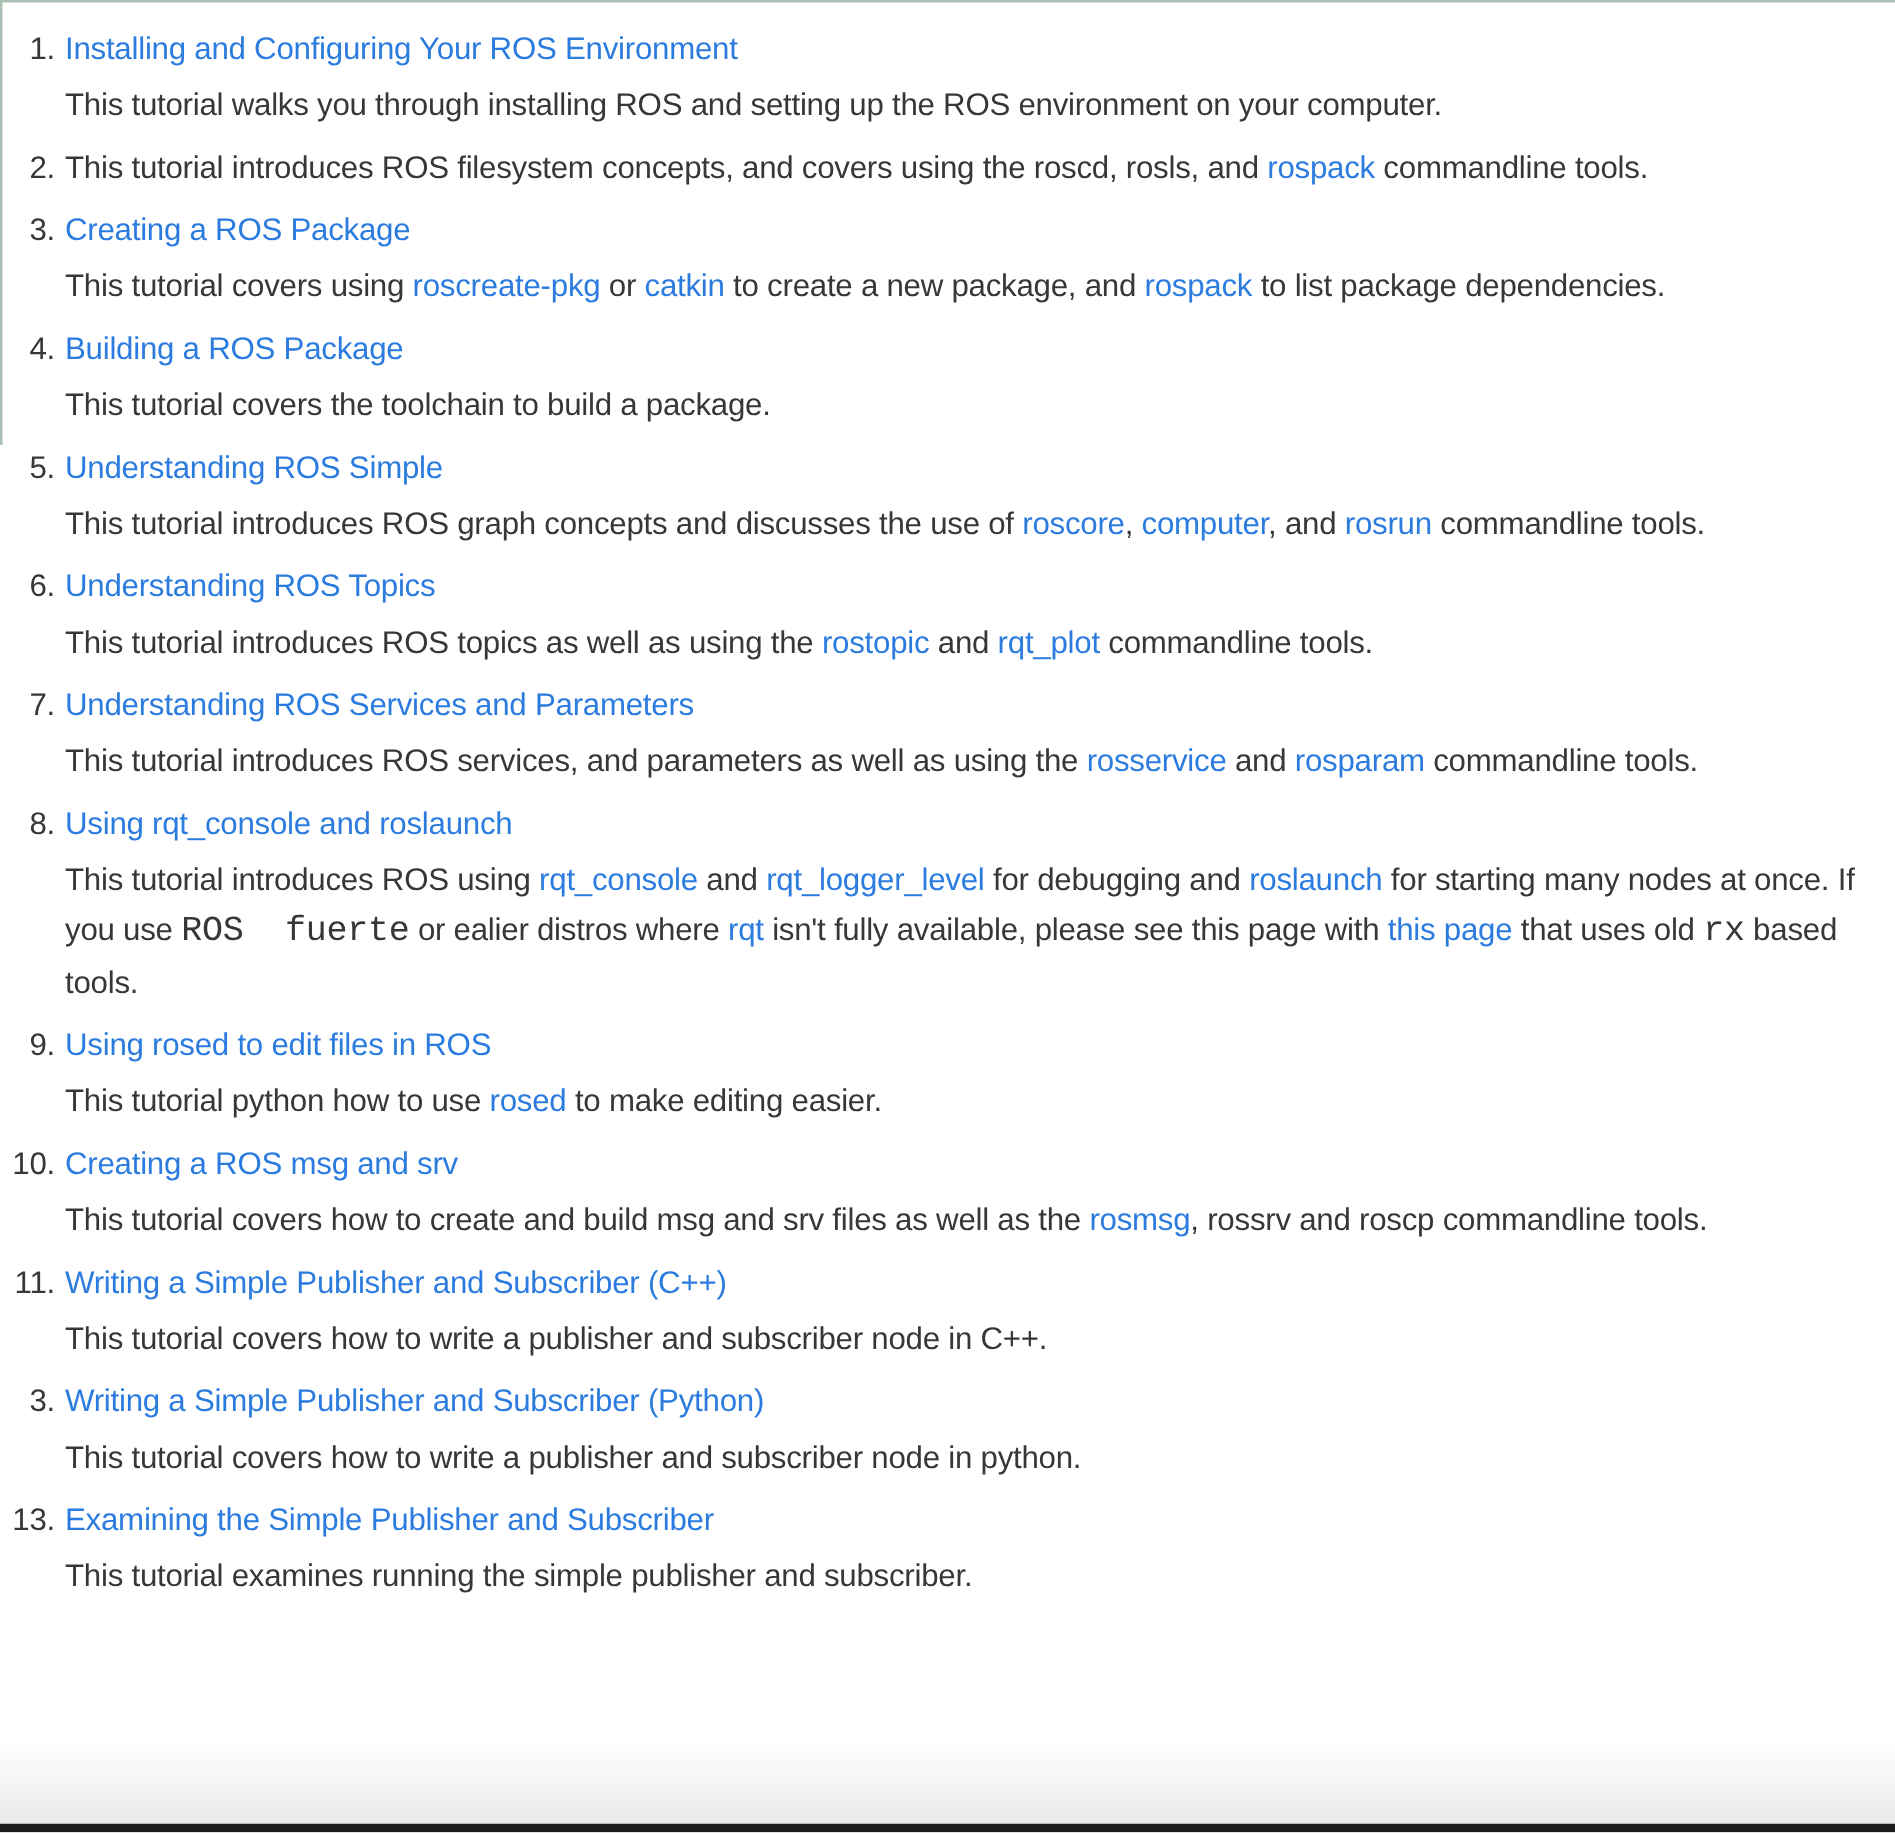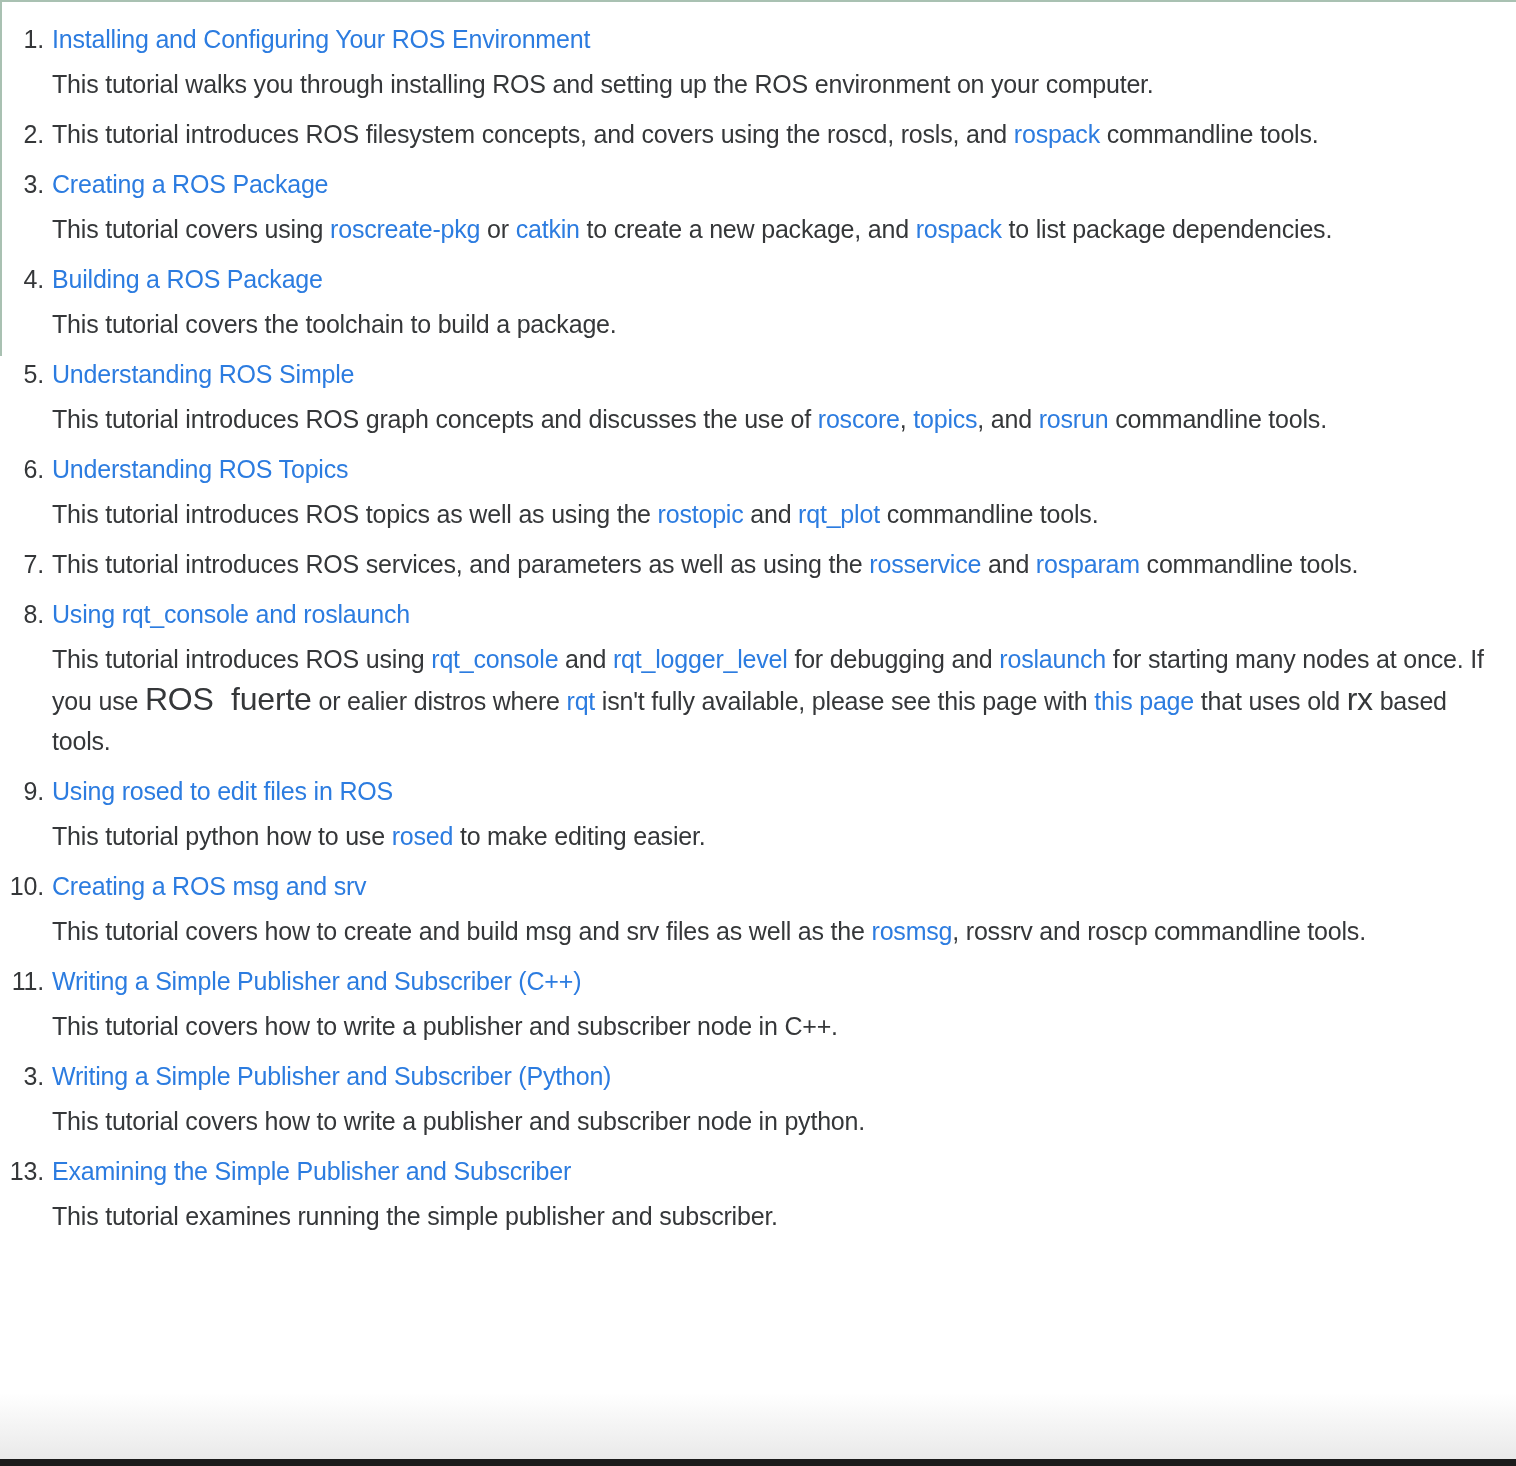--- a/index.html
+++ b/index.html
@@ -57,23 +57,23 @@
   }
   .item-body p {
     margin: 5px 0;
   }
   a.wiki-link {
     color: var(--link-color, #2c7ce0);
     text-decoration: none;
     cursor: pointer;
   }
   .code {
-    font-family: Liberation Sans, sans-serif;
+    font-family: Liberation Mono, monospace;
     white-space: pre;
-    font-size: 32px;
+    font-size: 28px;
   }
   .bottom-fade {
     position: absolute;
     left: 0;
     bottom: 7px;
     width: 100%;
     height: 66px;
     background: linear-gradient(to bottom, rgba(232,232,232,0), rgba(232,232,232,0.95));
     pointer-events: none;
   }
@@ -121,35 +121,36 @@
     <div class="item-body">
       <p class="item-title"><a class="wiki-link" href="#">Building a ROS Package</a></p>
       <p class="item-desc"><span>This tutorial covers the toolchain to build a package.</span></p>
     </div>
   </li>
 
   <li class="tutorial-item">
     <span class="num">5.</span>
     <div class="item-body">
       <p class="item-title"><a class="wiki-link" href="#">Understanding ROS Simple</a></p>
-      <p class="item-desc"><span>This tutorial introduces ROS graph concepts and discusses the use of </span><a class="wiki-link" href="#">roscore</a><span>, </span><a class="wiki-link" href="#">topics</a><span>, and </span><a class="wiki-link" href="#">rosrun</a><span> commandline tools.</span></p>
+      <p class="item-desc"><span>This tutorial introduces ROS graph concepts and discusses the use of </span><a class="wiki-link" href="#">roscore</a><span>, </span><a class="wiki-link" href="#">computer</a><span>, and </span><a class="wiki-link" href="#">rosrun</a><span> commandline tools.</span></p>
     </div>
   </li>
 
   <li class="tutorial-item">
     <span class="num">6.</span>
     <div class="item-body">
       <p class="item-title"><a class="wiki-link" href="#">Understanding ROS Topics</a></p>
       <p class="item-desc"><span>This tutorial introduces ROS topics as well as using the </span><a class="wiki-link" href="#">rostopic</a><span> and </span><a class="wiki-link" href="#">rqt_plot</a><span> commandline tools.</span></p>
     </div>
   </li>
 
   <li class="tutorial-item">
     <span class="num">7.</span>
     <div class="item-body">
+      <p class="item-title"><a class="wiki-link" href="#">Understanding ROS Services and Parameters</a></p>
       <p class="item-desc"><span>This tutorial introduces ROS services, and parameters as well as using the </span><a class="wiki-link" href="#">rosservice</a><span> and </span><a class="wiki-link" href="#">rosparam</a><span> commandline tools.</span></p>
     </div>
   </li>
 
   <li class="tutorial-item">
     <span class="num">8.</span>
     <div class="item-body">
       <p class="item-title"><a class="wiki-link" href="#">Using rqt_console and roslaunch</a></p>
       <p class="item-desc"><span>This tutorial introduces ROS using </span><a class="wiki-link" href="#">rqt_console</a><span> and </span><a class="wiki-link" href="#">rqt_logger_level</a><span> for debugging and </span><a class="wiki-link" href="#">roslaunch</a><span> for starting many nodes at once. If you use </span><span class="code">ROS  fuerte</span><span> or ealier distros where </span><a class="wiki-link" href="#">rqt</a><span> isn't fully available, please see this page with </span><a class="wiki-link" href="#">this page</a><span> that uses old </span><span class="code">rx</span><span> based tools.</span></p>
     </div>

